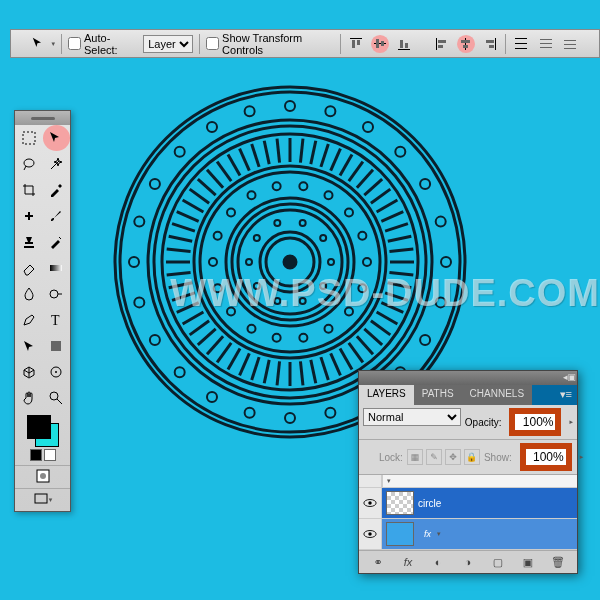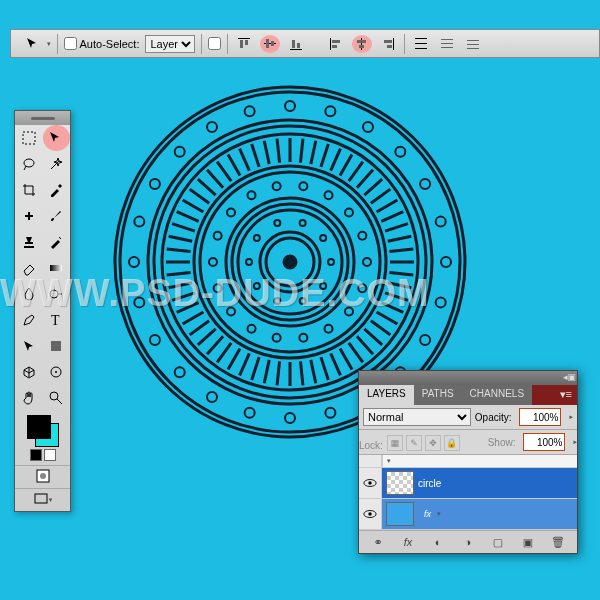--- a/index.html
+++ b/index.html
@@ -1,16 +1,16 @@
 <!DOCTYPE html>
 <html><head>
 <meta charset="utf-8">
 <style>
 body{margin:0;width:600px;height:600px;background:#1cbce3;font-family:Arial,sans-serif;font-size:11px;overflow:hidden;position:relative}
-.options-bar{position:absolute;top:29px;left:10px;right:0;height:27px;background:linear-gradient(#e8e8e8,#d0d0d0);border:1px solid #888;display:flex;align-items:center;padding:0 14px;gap:6px}
+.options-bar{position:absolute;top:29px;left:10px;right:0;height:27px;background:linear-gradient(#e8e8e8,#d0d0d0);border:1px solid #888;display:flex;align-items:center;padding:0 20px;gap:6px}
 .options-bar .sep{width:1px;height:20px;background:#999}
 .tool-icon{width:16px;height:16px;display:inline-flex;align-items:center;justify-content:center}
 .checkbox{display:flex;align-items:center;gap:3px}
 .checkbox input{margin:0}
 select{font-size:11px;border:1px solid #888;height:18px}
 .align-btn{width:20px;height:18px;display:inline-flex;align-items:center;justify-content:center;position:relative}
 .align-btn svg{width:16px;height:16px}
 .hl{background:#f5a3a3;border-radius:50%}
 .tools-panel{position:absolute;left:14px;top:110px;width:55px;background:linear-gradient(#e4e4e4,#cecece);border:1px solid #555;box-shadow:2px 2px 6px rgba(0,0,0,.3)}
 .tools-head{height:14px;background:linear-gradient(#b8b8b8,#9a9a9a);display:flex;align-items:center;justify-content:center}
@@ -21,33 +21,33 @@
 .tool-cell svg{width:16px;height:16px}
 .color-swatches{padding:4px;display:flex;flex-direction:column;align-items:center}
 .swatch-pair{position:relative;width:32px;height:32px}
 .swatch{position:absolute;width:22px;height:22px;border:1px solid #000}
 .swatch.fg{top:0;left:0;background:#000;z-index:2}
 .swatch.bg{bottom:0;right:0;background:#1de0e0}
 .mini-swap{display:flex;gap:2px;margin-top:2px}
 .mini-box{width:10px;height:10px;border:1px solid #666}
 .mode-row{height:22px;display:flex;align-items:center;justify-content:center;border-top:1px solid #aaa}
 .mandala{position:absolute;left:110px;top:82px;width:360px;height:360px}
-.watermark{position:absolute;top:272px;width:100%;text-align:left;font-size:38px;font-weight:bold;color:rgba(255,255,255,.55);letter-spacing:1px;font-family:Arial;text-shadow:1px 1px 1px rgba(0,0,0,.2)}
+.watermark{position:absolute;top:272px;width:100%;text-align:right;font-size:38px;font-weight:bold;color:rgba(255,255,255,.55);letter-spacing:1px;font-family:Arial;text-shadow:1px 1px 1px rgba(0,0,0,.2)}
 .layers-panel{position:absolute;right:22px;top:370px;width:218px;background:#d8d8d8;border:1px solid #444;box-shadow:2px 2px 10px rgba(0,0,0,.5)}
 .panel-head{height:14px;background:linear-gradient(#888,#666);position:relative}
 .panel-close{position:absolute;right:2px;top:1px;width:12px;height:12px;font-size:9px;text-align:center;color:#ddd}
-.tabs{display:flex;background:#7f1d1d;height:20px}
+.tabs{display:flex;background:#0369a1;height:20px}
 .tab{padding:3px 8px;font-size:10px;color:#ddd;background:#6a6a6a}
 .tab.active{background:#d8d8d8;color:#000}
 .panel-menu{margin-left:auto;padding:3px 5px;color:#ddd}
 .blend-row{display:flex;padding:3px 4px;gap:4px;border-bottom:1px solid #aaa}
 .blend-row select{flex:1}
 .opacity-box{display:flex;align-items:center;gap:8px;font-size:10px}
-.opacity-box input{width:36px;font-size:10px;border:1px solid #c2410c;height:14px;text-align:right}
-.lock-row{display:flex;align-items:flex-end;padding:3px 0;gap:4px;font-size:10px;color:#888;border-bottom:1px solid #aaa}
+.opacity-box input{width:36px;font-size:12px;border:6px solid #c2410c;height:14px;text-align:right}
+.lock-row{display:flex;align-items:center;padding:3px 20px;gap:4px;font-size:10px;color:#888;border-bottom:1px solid #aaa}
 .lock-icons{display:flex;gap:3px}
 .lock-icons span{width:14px;height:14px;display:inline-flex;align-items:center;justify-content:center;border:1px solid #bbb;font-size:9px}
 .layer-list{max-height:100px;overflow:auto;background:#a21caf}
 .layer-row{display:flex;align-items:center;height:30px;border-bottom:1px solid #ccc}
 .layer-row.sel{background:#2268c8;color:#fff}
 .eye{width:22px;height:30px;display:flex;align-items:center;justify-content:center;border-right:1px solid #ccc;background:#e8e8e8}
 .eye svg{width:14px;height:10px}
 .thumb{width:26px;height:22px;margin:0 4px;border:1px solid #666;background:#fff;position:relative}
 .thumb.checker{background:repeating-conic-gradient(#ccc 0 25%,#fff 0 50%) 0 0/8px 8px}
 .thumb.bgc{background:#3aa5e8}
@@ -70,20 +70,21 @@
   <span class="tri">▾</span>
   <span class="sep"></span>
   <label class="checkbox">
       <input type="checkbox" style="">
       <span>Auto-Select:</span>
     </label>
   <select><option>Layer</option></select>
   <span class="sep"></span>
   <label class="checkbox">
       <input type="checkbox" style="">
+      <span>Show Transform Controls</span>
     </label>
   <span class="sep"></span>
   <span class="align-btn">
       <svg viewBox="0 0 16 16">
         <rect x="2" y="2" width="12" height="1" fill="#000"></rect>
         <rect x="4" y="4" width="3" height="8" fill="#666"></rect>
         <rect x="9" y="4" width="3" height="5" fill="#666"></rect>
       </svg>
     </span>
   <span class="align-btn hl">

